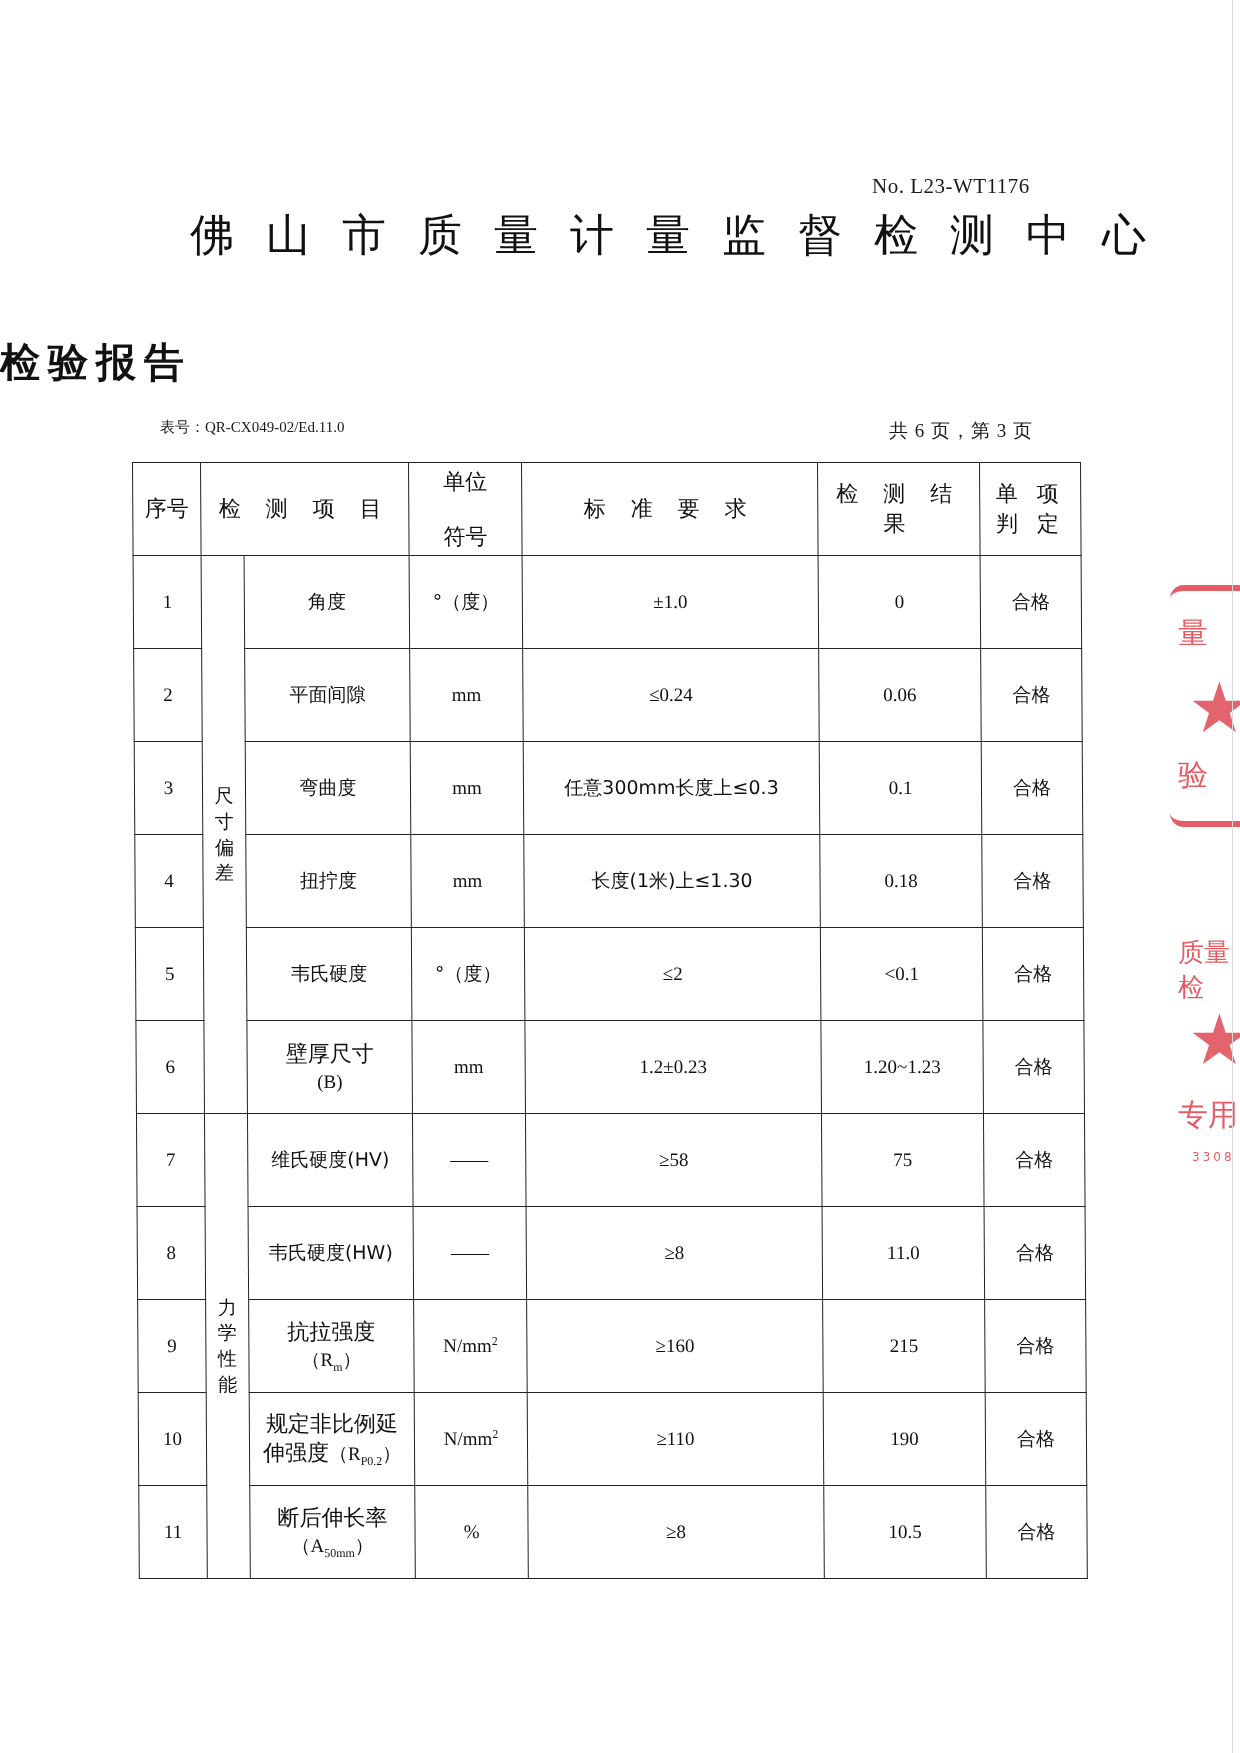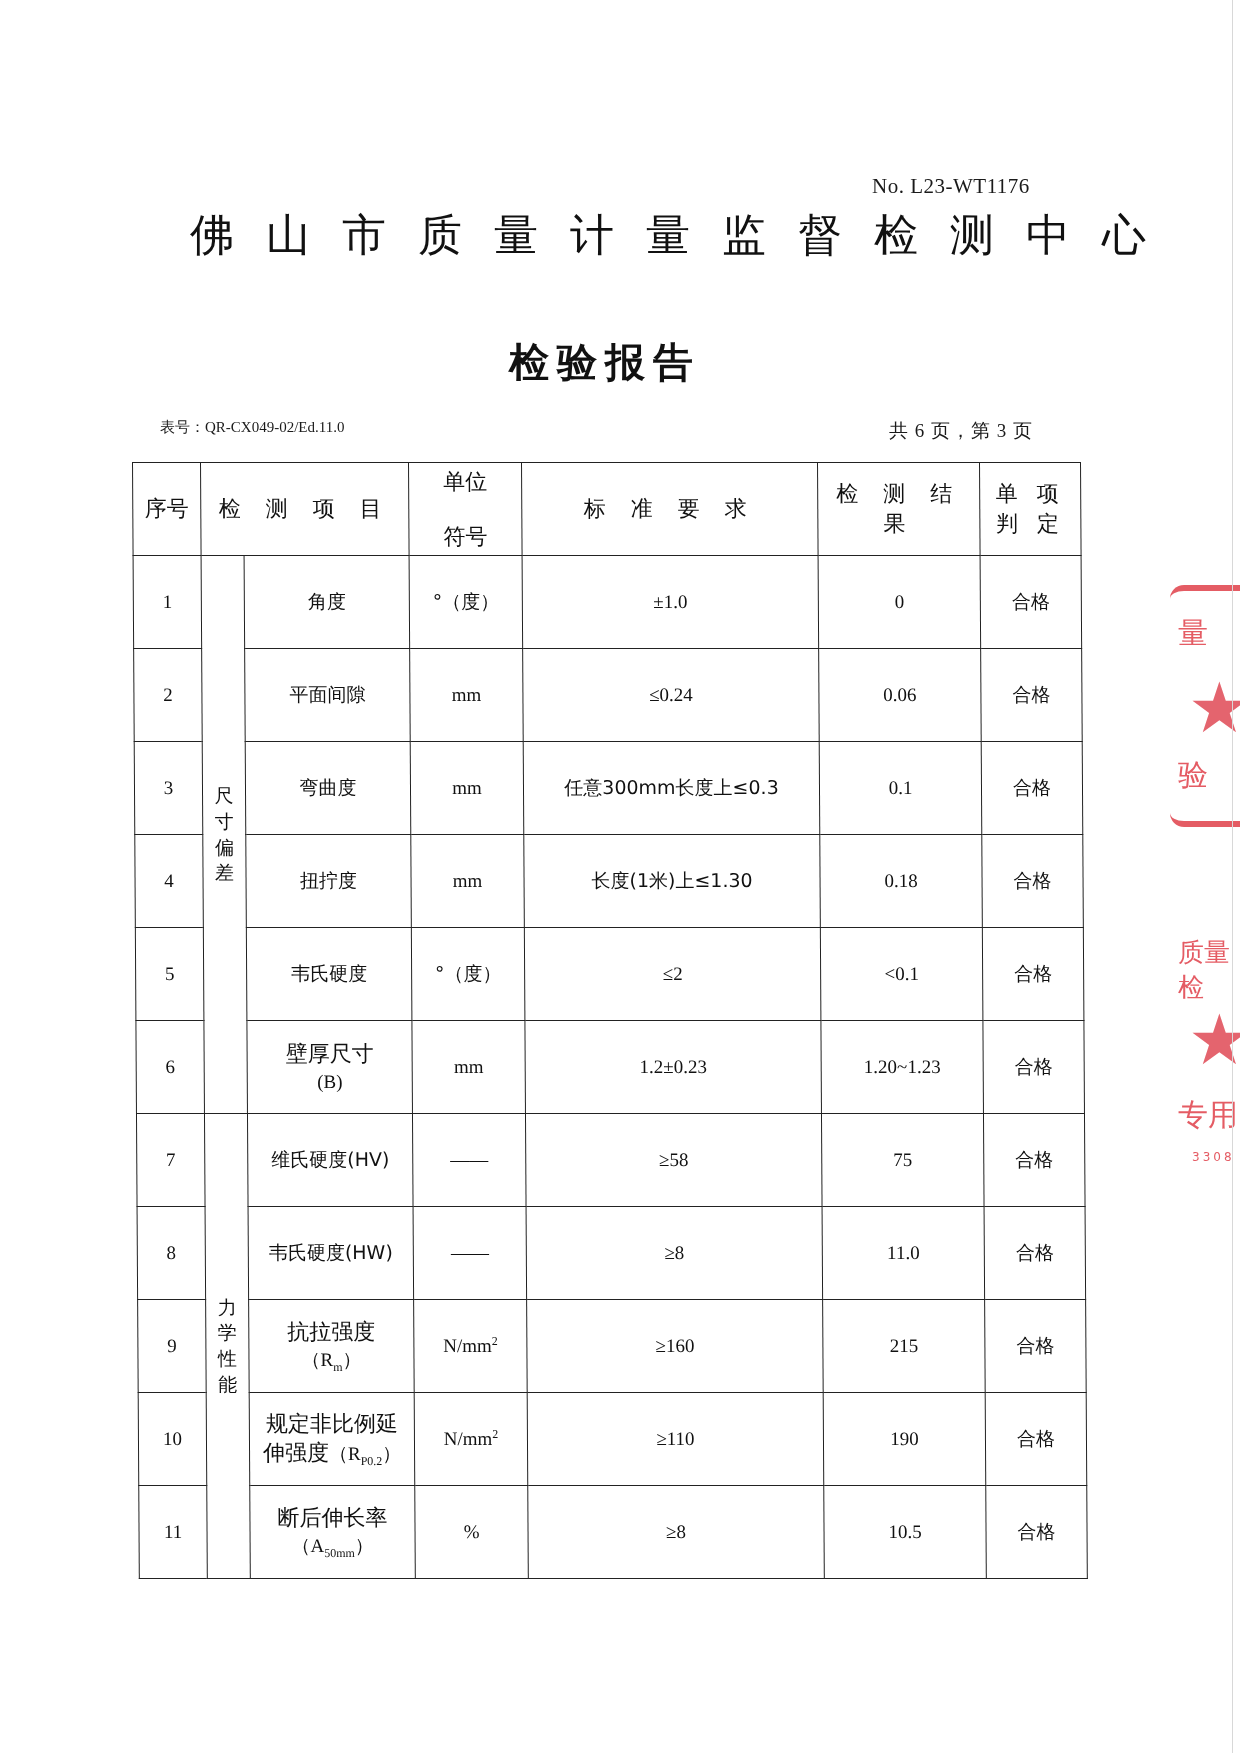--- a/index.html
+++ b/index.html
@@ -4,21 +4,21 @@
 <style>
   html, body { margin: 0; padding: 0; background: #ffffff; }
   body { width: 1240px; height: 1753px; position: relative; overflow: hidden;
          font-family: "Liberation Serif", "DejaVu Serif", serif; color: #111; }
   .page { position: absolute; left: 0; top: 0; width: 1240px; height: 1629px; }
   .report-no { position: absolute; left: 872px; top: 174px; font-size: 21px; letter-spacing: 0.5px; color: #1a1a1a; }
   .title1 { position: absolute; left: 162px; top: 206px; width: 900px; font-size: 44px; letter-spacing: 32px;
             font-family: "DejaVu Sans", sans-serif; font-weight: 300; color: #111; white-space: nowrap; margin-left: 28px; }
   .title2 { position: absolute; left: 163px; top: 272px; font-size: 35px; letter-spacing: 1px;
             font-family: "DejaVu Sans", sans-serif; color: #111; white-space: nowrap; }
-  .title3 { position: absolute; left: 0; width: 1210px; text-align: center; top: 335px; font-size: 40px; letter-spacing: 8px;
+  .title3 { position: absolute; left: 0; width: 1210px; top: 335px; font-size: 40px; letter-spacing: 8px;
             font-family: "DejaVu Sans", sans-serif; font-weight: bold; color: #111; }
   .form-no { position: absolute; left: 160px; top: 418px; font-size: 15px; color: #1a1a1a; }
   .page-count { position: absolute; left: 848px; top: 418px; font-size: 19px; color: #1a1a1a; letter-spacing: 1px; margin-left: 41px; }
 
   .table-wrap { position: absolute; left: 132px; top: 462px; width: 948px; transform: skewX(0.35deg); transform-origin: top left; }
   table.report { border-collapse: collapse; width: 948px; table-layout: fixed; }
   table.report td, table.report th { border: 1.6px solid #222; text-align: center; vertical-align: middle;
             font-weight: normal; font-size: 19px; padding: 0; line-height: 1.35; }
   table.report th { height: 92px; font-size: 22px; font-family: "DejaVu Sans", sans-serif; }
   table.report th.spaced { letter-spacing: 9px; }

